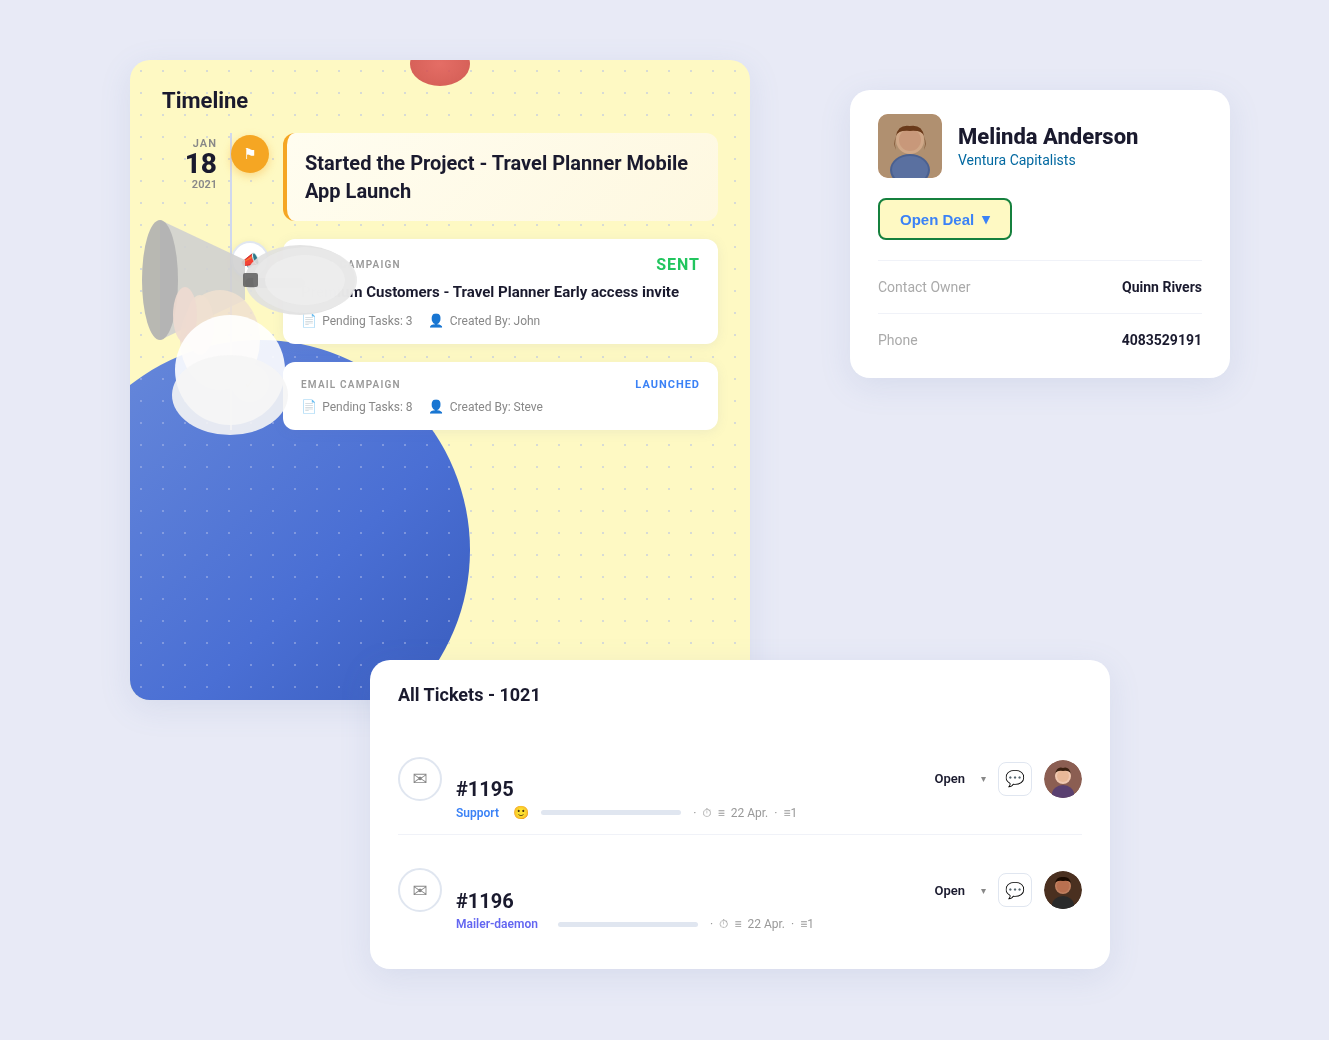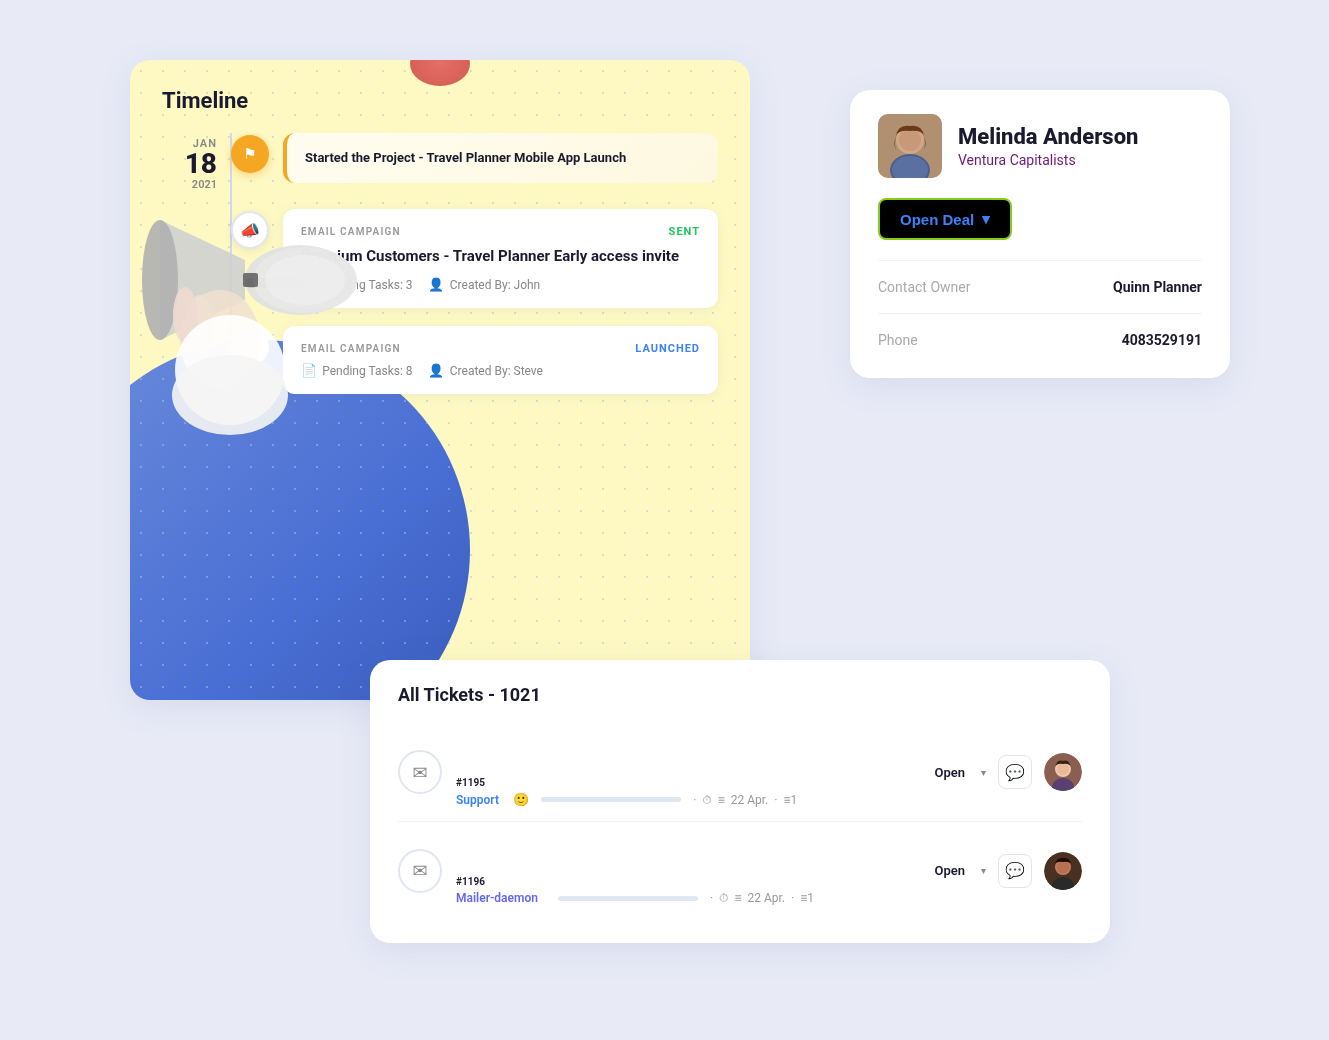--- a/index.html
+++ b/index.html
@@ -160,21 +160,21 @@
 
     
     .project-start-card {
       background: linear-gradient(135deg, #fffdf0 0%, #fef8e0 100%);
       border-radius: 12px;
       padding: 16px 18px;
       flex: 1;
       border-left: 4px solid #f5a623;
     }
     .project-start-card .card-title {
-      font-size: 13px;
+      font-size: 20px;
       font-weight: 700;
       color: #1a1a2e;
       line-height: 1.4;
     }
 
     
     .email-card {
       background: white;
       border-radius: 12px;
       padding: 16px 18px;
@@ -188,21 +188,21 @@
       margin-bottom: 8px;
     }
     .badge-label {
       font-size: 10px;
       font-weight: 600;
       color: #999;
       letter-spacing: 1.2px;
       text-transform: uppercase;
     }
     .status-sent {
-      font-size: 11px;
+      font-size: 16px;
       font-weight: 700;
       color: #22c55e;
       letter-spacing: 1px;
     }
     .status-launched {
       font-size: 11px;
       font-weight: 700;
       color: #3b82f6;
       letter-spacing: 1px;
     }
@@ -281,21 +281,21 @@
       flex-shrink: 0;
       margin-right: 14px;
       font-size: 18px;
       color: #888;
     }
 
     .ticket-info {
       flex: 1;
     }
     .ticket-id {
-      font-size: 10px;
+      font-size: 20px;
       font-weight: 700;
       color: #1a1a2e;
       margin-bottom: 4px;
       margin-top: 40px;
     }
     .ticket-category {
       display: inline-block;
       font-size: 12px;
       font-weight: 600;
       color: #3b82f6;
@@ -397,32 +397,32 @@
       background: #c8a080;
     }
     .contact-name {
       font-size: 22px;
       font-weight: 800;
       color: #1a1a2e;
       line-height: 1.2;
     }
     .contact-company {
       font-size: 14px;
-      color: #701a75;
+      color: #0369a1;
       margin-top: 2px;
     }
 
     .open-deal-btn {
       display: flex;
       align-items: center;
       gap: 8px;
-      border: 2px solid #84cc16;
+      border: 2px solid #15803d;
       border-radius: 8px;
       padding: 10px 20px;
-      background: #000000;
+      background: #fef9c3;
       color: #3b82f6;
       font-size: 15px;
       font-weight: 600;
       cursor: pointer;
       margin-bottom: 20px;
       width: fit-content;
     }
 
     .contact-divider {
       height: 1px;
@@ -664,21 +664,21 @@
 
     <button class="open-deal-btn">
       <span>Open Deal</span>
       <span>▾</span>
     </button>
 
     <div class="contact-divider"></div>
 
     <div class="contact-row">
       <span class="contact-label">Contact Owner</span>
-      <span class="contact-value">Quinn Planner</span>
+      <span class="contact-value">Quinn Rivers</span>
     </div>
 
     <div class="contact-divider"></div>
 
     <div class="contact-row">
       <span class="contact-label">Phone</span>
       <span class="contact-value">4083529191</span>
     </div>
   </div>
 

